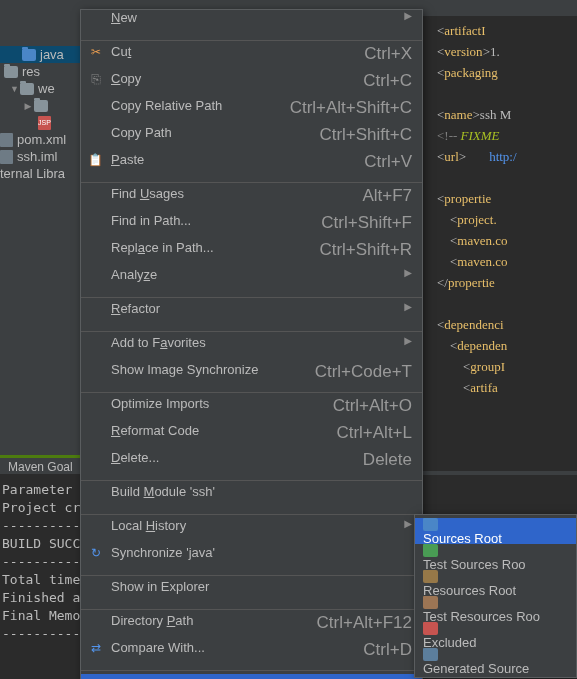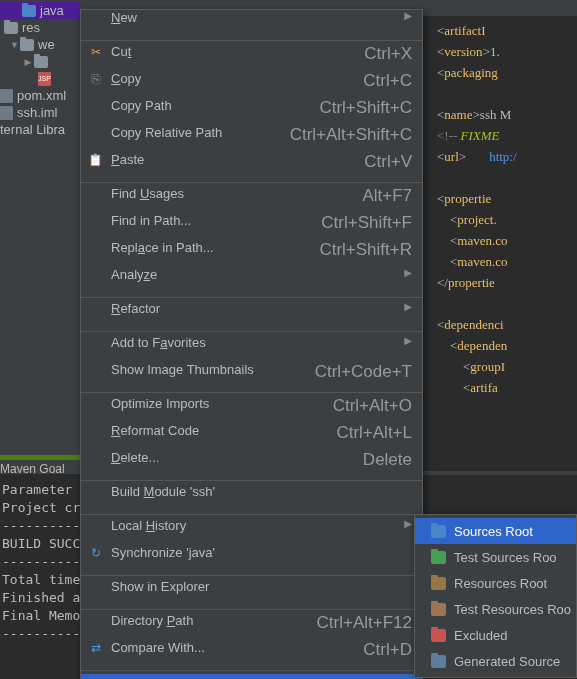--- a/index.html
+++ b/index.html
@@ -1,56 +1,56 @@
 <!DOCTYPE html>
 <html><head>
 <meta charset="utf-8">
 <style>
 * { margin: 0; padding: 0; box-sizing: border-box; }
 body { font-family: "Segoe UI", Arial, sans-serif; font-size: 13px; background: #3c3f41; color: #bbbbbb; width: 577px; height: 679px; overflow: hidden; position: relative; }
 
 .project-tree { position: absolute; left: 0; top: 0; width: 80px; height: 455px; background: #3c3f41; padding-top: 2px; }
 .tree-item { display: flex; align-items: center; height: 17px; padding-left: 4px; white-space: nowrap; overflow: hidden; }
-.tree-item.sel { background: #4c1d95; }
+.tree-item.sel { background: #0c4a6e; margin-top: 44px; }
 .folder-icon { width: 14px; height: 12px; background: #87939a; border-radius: 1px 2px 2px 2px; margin-right: 4px; flex-shrink: 0; position: relative; }
 .folder-icon::before { content: ""; position: absolute; top: -2px; left: 0; width: 6px; height: 2px; background: inherit; border-radius: 1px 1px 0 0; }
 .folder-icon.blue { background: #4a86c7; }
 .tri { width: 8px; text-align: center; color: #888; margin-right: 2px; font-size: 9px; }
 .file-icon { width: 13px; height: 14px; background: #6e7b85; border-radius: 1px; margin-right: 4px; flex-shrink: 0; display:flex; align-items:center; justify-content:center; font-size:7px; }
 .file-icon.jsp { background: #c75450; color:#fff; }
 .file-icon.xml { background: #6e7b85; }
 .file-icon.iml { background: #6e7b85; }
 
 .editor { position: absolute; right: 0; top: 16px; width: 160px; height: 455px; background: #2b2b2b; padding: 4px 0 0 6px; font-family: Liberation Serif, serif; font-size: 13px; line-height: 21px; border-left: 1px solid #555; overflow: hidden; }
 .tag-b { color: #e8bf6a; }
 .gr { color: #808080; }
 .link { color: #5394ec; margin-left: 23px; }
 .fix { color: #a8c023; font-style: italic; }
 .ed-line { white-space: pre; }
 
-.tool-header { position: absolute; left: 0; top: 455px; height: 20px; background: #3c3f41; padding: 2px 0; font-size: 12px; color: #bbbbbb; border-top: 5px solid #4d7c0f; border-bottom: 1px solid #2b2b2b; width: 80px; white-space: nowrap; overflow: hidden; }
+.tool-header { position: absolute; left: 0; top: 455px; height: 20px; background: #3c3f41; padding: 2px 8px; font-size: 12px; color: #bbbbbb; border-top: 3px solid #4d7c0f; border-bottom: 1px solid #2b2b2b; width: 80px; white-space: nowrap; overflow: hidden; }
 .console { position: absolute; left: 0; top: 475px; width: 100%; height: 204px; background: #2b2b2b; font-family: Consolas, monospace; font-size: 13px; line-height: 18px; padding: 6px 0 0 2px; color: #bbbbbb; }
 .console-line { white-space: pre; overflow: hidden; }
 
 .ctx-menu { position: absolute; left: 80px; top: 9px; width: 343px; background: #3c3f41; border: 1px solid #5a5d5f; box-shadow: 2px 2px 8px rgba(0,0,0,0.5); }
 .mi { display: flex; height: 27px; padding: 0 10px 0 30px; position: relative; color: #bbbbbb; cursor: default; }
 .mi.sel { background: #2f65ca; color: #fff; }
 .mi .label { flex: 1; }
 .mi .shortcut { color: #999; font-size: 17px; }
 .sub-arrow { color: #888; font-size: 10px; }
 .sep { height: 1px; background: #555; margin: 3px 0; }
 .mi-icon { position: absolute; left: 7px; width: 16px; height: 16px; display: flex; align-items: center; justify-content: center; font-size: 12px; }
 .scissors { color: #f0a050; }
 .copies { color: #888; }
 .sync { color: #5394ec; }
 .cmp { color: #5394ec; }
 .mi u { text-decoration: underline; }
 
 .submenu { position: absolute; left: 414px; top: 514px; width: 163px; background: #3c3f41; border: 1px solid #5a5d5f; box-shadow: 2px 2px 8px rgba(0,0,0,0.5); padding: 3px 0; }
-.smi { display: flex; align-items: center; height: 26px; padding: 0 6px 0 16px; color: #bbbbbb; white-space: nowrap; overflow: hidden; cursor: default; }
+.smi { display: flex; align-items: flex-start; height: 26px; padding: 0 6px 0 8px; color: #bbbbbb; white-space: nowrap; overflow: hidden; cursor: default; flex-direction: column; }
 .smi.sel { background: #2f65ca; color: #fff; }
 .sfi { width: 15px; height: 13px; border-radius: 1px 2px 2px 2px; margin-right: 8px; flex-shrink: 0; position: relative; }
 .sfi::before { content: ""; position: absolute; top: -2px; left: 0; width: 7px; height: 2px; background: inherit; border-radius: 1px 1px 0 0; }
 .sfi.src { background: #4a86c7; }
 .sfi.tsrc { background: #499c54; }
 .sfi.res { background: #967848; }
 .sfi.tres { background: #9c7554; }
 .sfi.exc { background: #c75450; }
 .sfi.gen { background: #5c7e9c; }
 </style>
@@ -136,26 +136,26 @@
       <span class="mi-icon scissors">✂</span>
       <span class="label">Cu<u>t</u></span>
       <span class="shortcut">Ctrl+X</span>
     </div>
     <div class="mi">
       <span class="mi-icon copies">⎘</span>
       <span class="label"><u>C</u>opy</span>
       <span class="shortcut">Ctrl+C</span>
     </div>
     <div class="mi">
+      <span class="label">Copy Relative Path</span>
+      <span class="shortcut">Ctrl+Alt+Shift+C</span>
+    </div>
+    <div class="mi">
       <span class="label">Copy Path</span>
       <span class="shortcut">Ctrl+Shift+C</span>
-    </div>
-    <div class="mi">
-      <span class="label">Copy Relative Path</span>
-      <span class="shortcut">Ctrl+Alt+Shift+C</span>
     </div>
     <div class="mi">
       <span class="mi-icon paste">📋</span>
       <span class="label"><u>P</u>aste</span>
       <span class="shortcut">Ctrl+V</span>
     </div>
     <div class="sep"></div>
     <div class="mi">
       <span class="label">Find <u>U</u>sages</span>
       <span class="shortcut">Alt+F7</span>
@@ -176,21 +176,21 @@
     <div class="mi">
       <span class="label"><u>R</u>efactor</span>
       <span class="sub-arrow">▶</span>
     </div>
     <div class="sep"></div>
     <div class="mi">
       <span class="label">Add to F<u>a</u>vorites</span>
       <span class="sub-arrow">▶</span>
     </div>
     <div class="mi">
-      <span class="label">Show Image Thumbnails</span>
+      <span class="label">Show Image Synchronize</span>
       <span class="shortcut">Ctrl+Code+T</span>
     </div>
     <div class="sep"></div>
     <div class="mi">
       <span class="label">Optimize Imports</span>
       <span class="shortcut">Ctrl+Alt+O</span>
     </div>
     <div class="mi">
       <span class="label"><u>R</u>eformat Code</span>
       <span class="shortcut">Ctrl+Alt+L</span>

